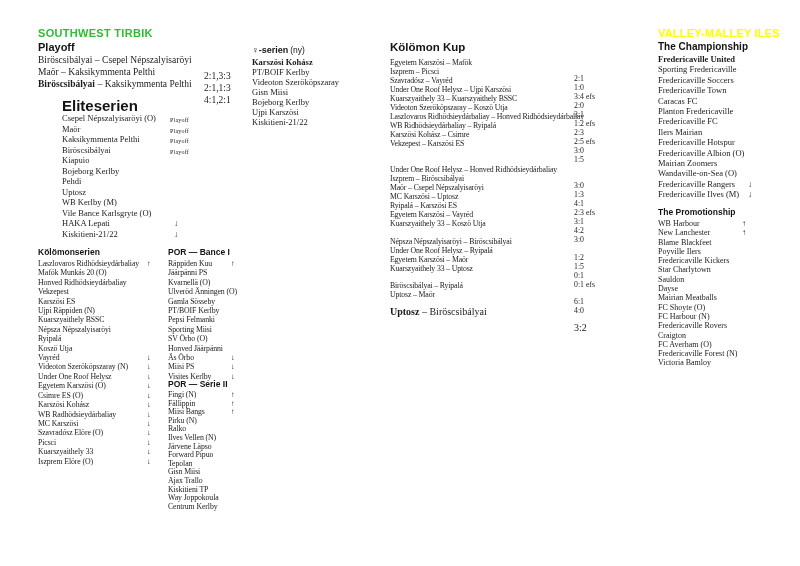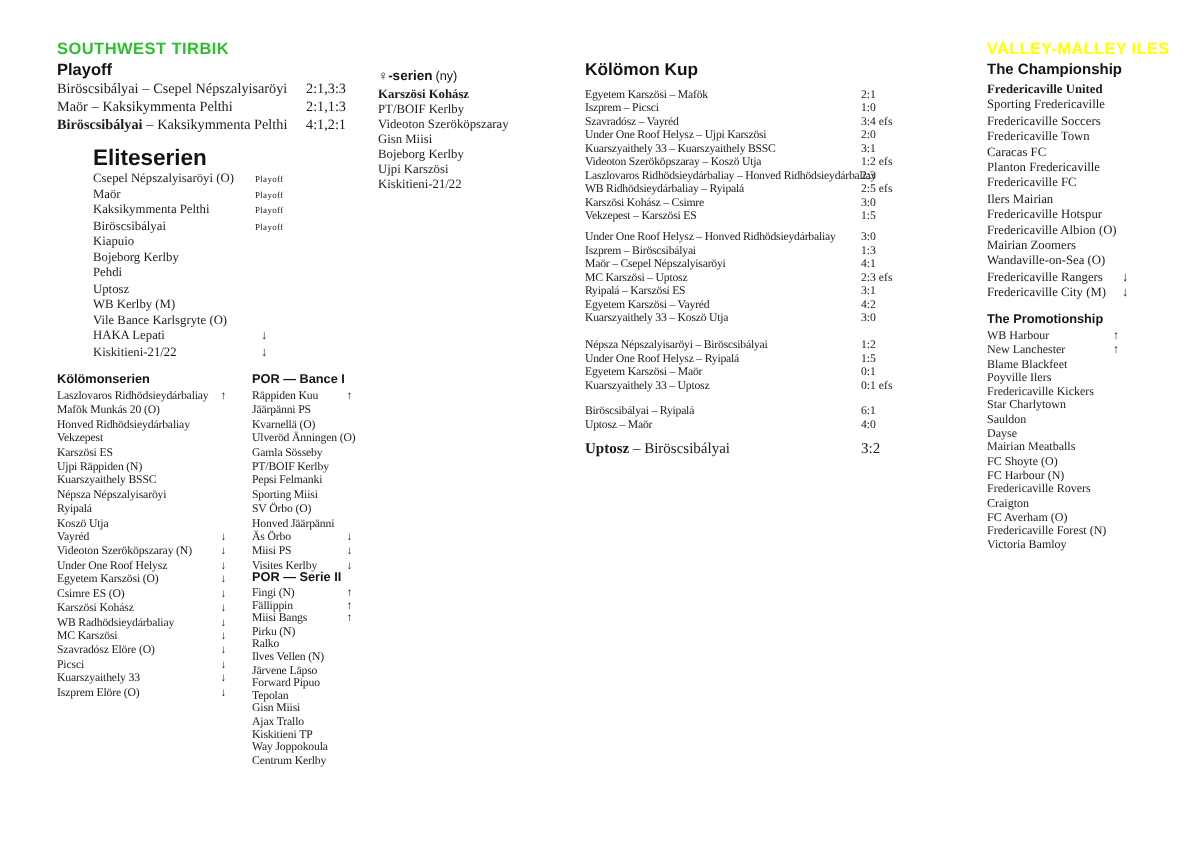--- a/index.html
+++ b/index.html
@@ -5,21 +5,21 @@
   html,body{margin:0;padding:0}
   body{
     width:800px;height:566px;position:relative;overflow:hidden;
     background:#ffffff;color:#1b1b1b;
     font-family:"Liberation Serif","DejaVu Serif",serif;
   }
   .sec{position:absolute}
   .hdr{font-family:"Liberation Sans","DejaVu Sans",sans-serif;font-weight:bold;color:#141414}
   .row{position:relative;white-space:nowrap}
   .arrow{position:absolute;top:0}
-  .score{position:absolute;top:0;letter-spacing:0}
+  .score{position:absolute;top:16px;letter-spacing:0}
   .sep{padding:0 2.5px}
   .b{font-weight:bold}
 
   #sw-title{left:38px;top:27px;font-size:11px;letter-spacing:.3px}
   #vm-title{left:658px;top:27px;font-size:11px;letter-spacing:.2px}
 
   #playoff{left:38px;top:40px;width:235px}
   #playoff .hdr{font-size:11px;line-height:14px}
   #playoff .row{font-size:9.5px;line-height:12px}
   #playoff .score{left:166px}
@@ -45,21 +45,21 @@
   #fserien{left:252px;top:44px;width:115px}
   #fserien .hdr{font-size:9px;line-height:13px}
   #fserien .suffix{font-family:Liberation Sans, sans-serif;font-weight:normal;font-size:8.5px;margin-left:2px}
   #fserien .row{font-size:8.5px;line-height:10px}
 
   #kup{left:390px;top:40px;width:245px}
   #kup .hdr{font-size:11.5px;line-height:15px}
   #kup .row{font-size:7.8px;line-height:9px;letter-spacing:-.15px}
   #kup .score{left:184px}
   #kup .round-1{margin-top:3px}
-  #kup .round-2{margin-top:5px}
+  #kup .round-2{margin-top:17px}
   #kup .round-3{margin-top:9px}
   #kup .round-4{margin-top:8px}
   #kup .final-row{margin-top:6px;font-size:10px;line-height:13px;letter-spacing:0}
 
   #champ{left:658px;top:40px;width:125px}
   #champ .hdr{font-size:10px;line-height:13px;margin-bottom:1px}
   #champ .row{font-size:8.5px;line-height:10.4px}
   #champ .arrow{left:90px}
 
   #promo{left:658px;top:207px;width:125px}
@@ -672,21 +672,21 @@
         <span>Wandaville-on-Sea (O)</span>
         <span class="arrow"></span>
       </div>
 
       <div class="row">
         <span>Fredericaville Rangers</span>
         <span class="arrow">↓</span>
       </div>
 
       <div class="row">
-        <span>Fredericaville City (M)</span>
+        <span>Fredericaville Ilves (M)</span>
         <span class="arrow">↓</span>
       </div>
     </div>
 </div>
 
 <div id="promo" class="sec">
   <div class="hdr">The Promotionship</div>
   <div>
 
       <div class="row">

